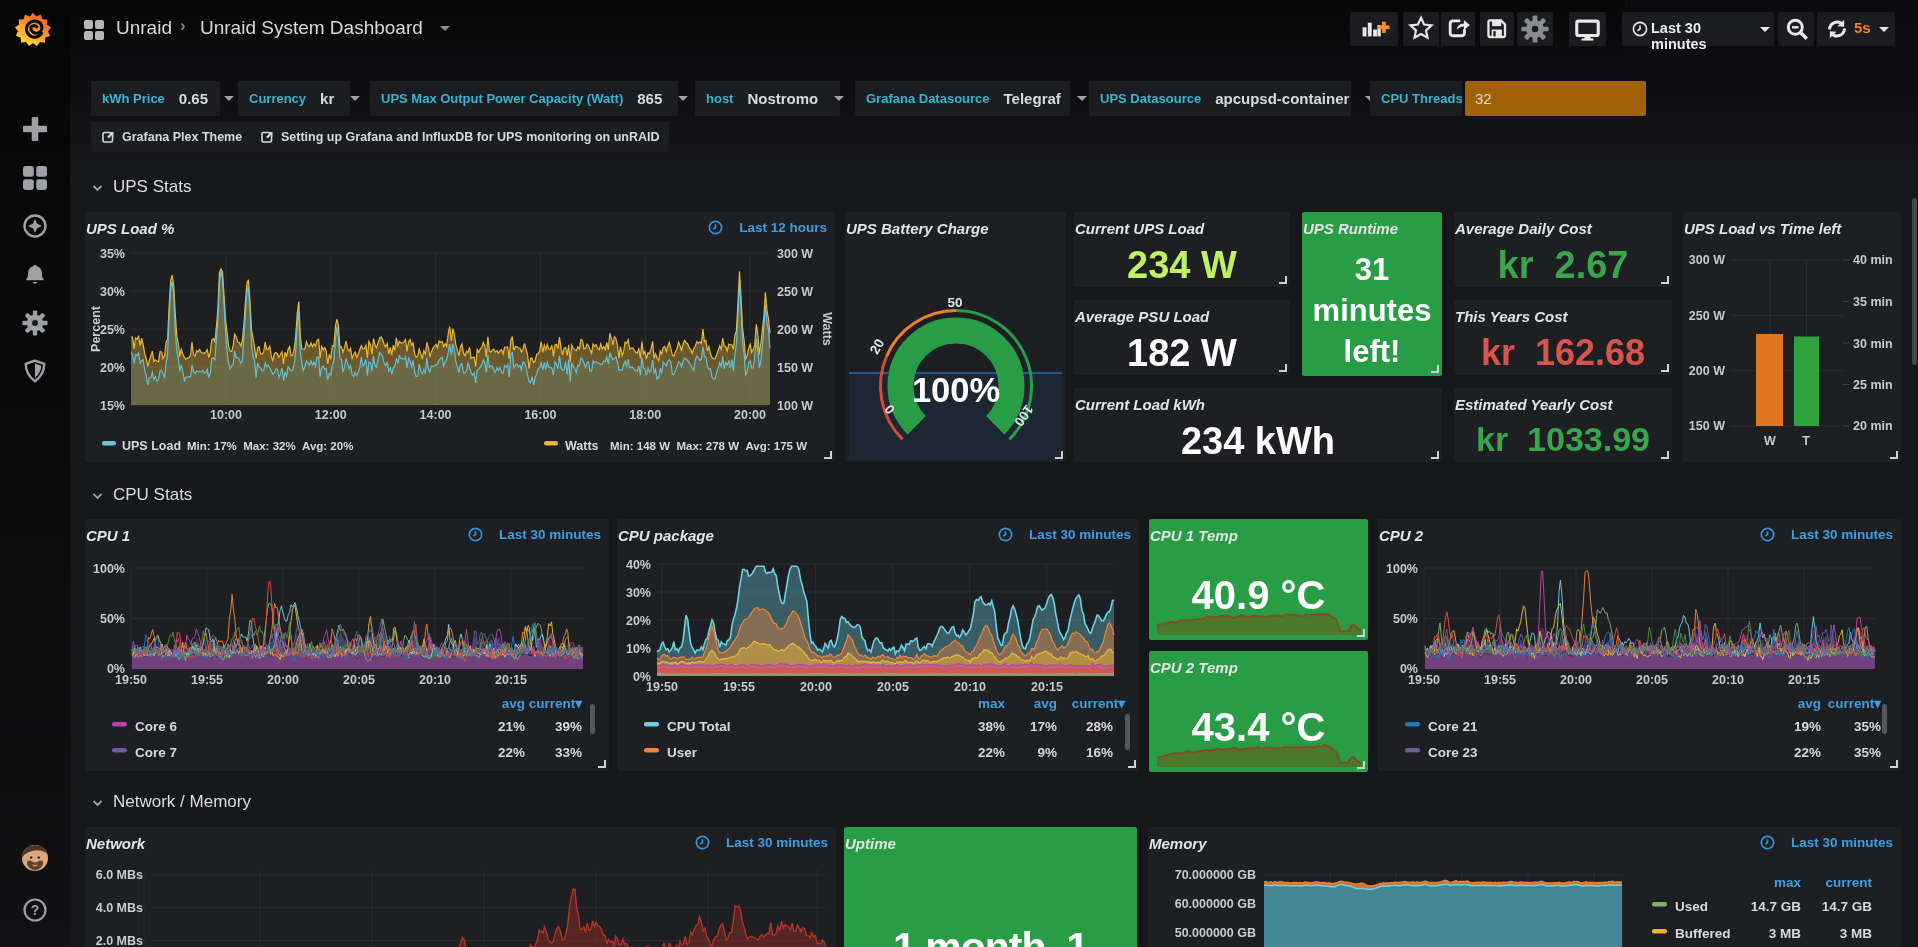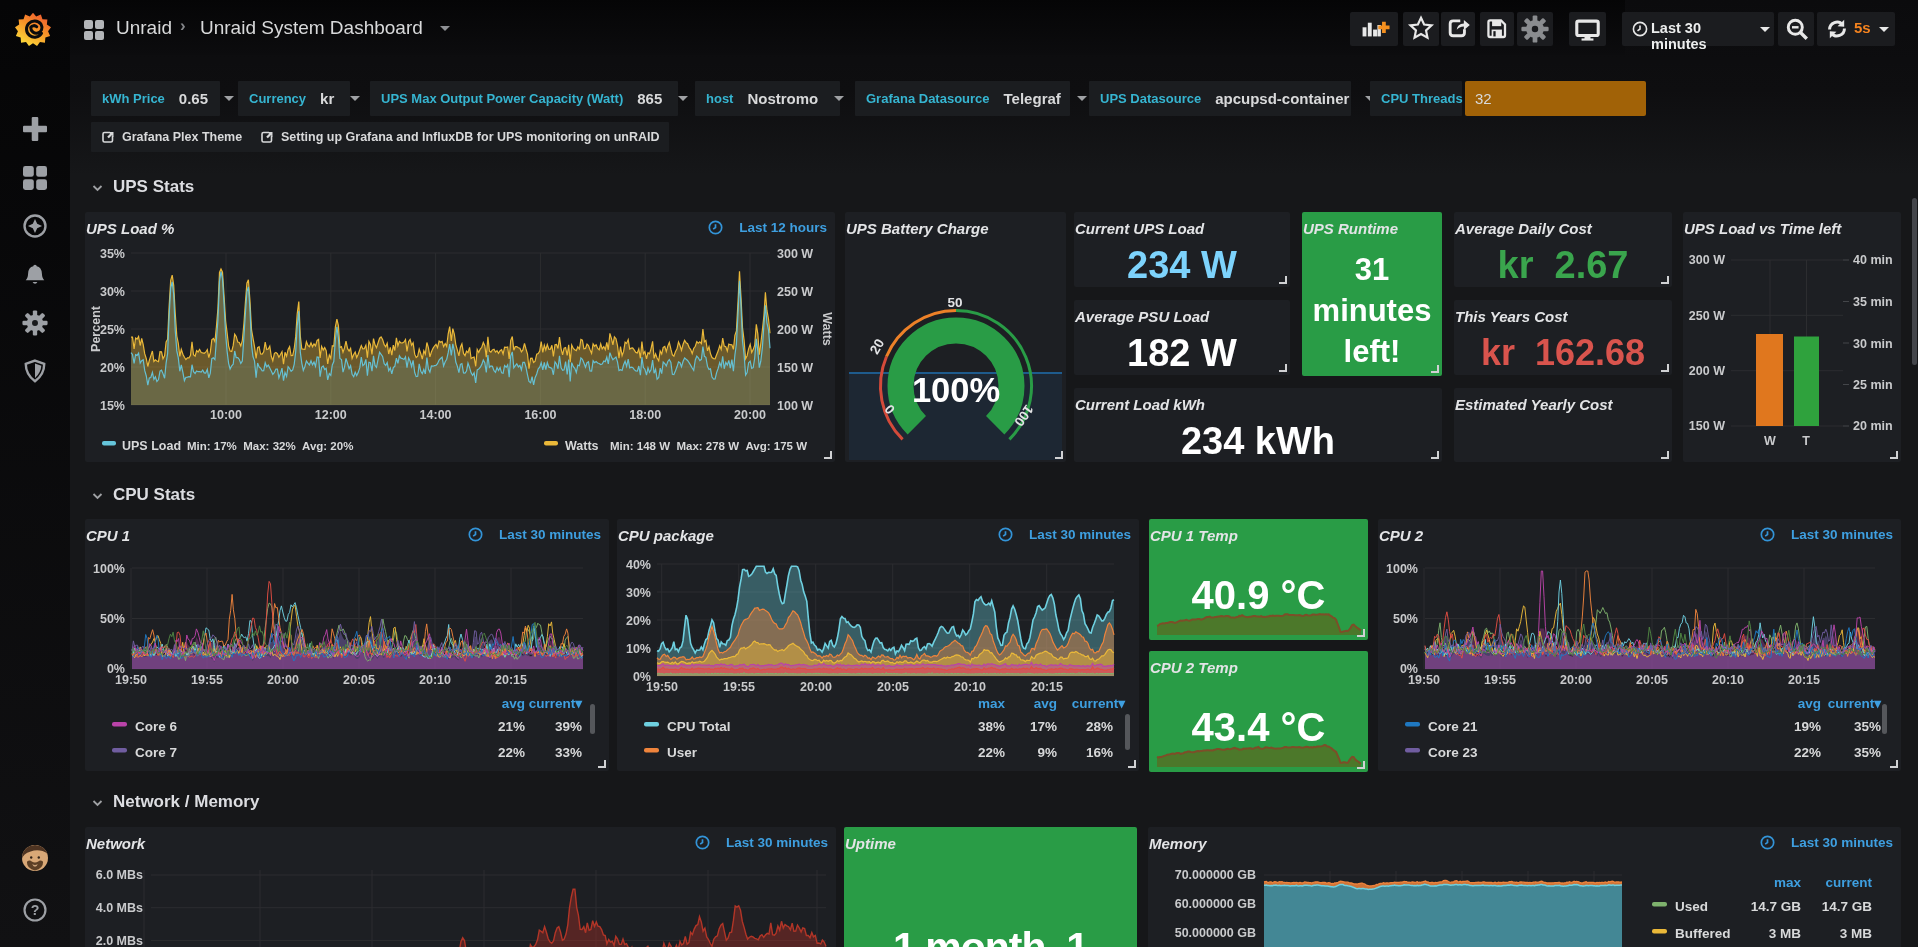--- a/index.html
+++ b/index.html
@@ -14,21 +14,21 @@
  background:linear-gradient(180deg,#050506 0,#111113 100%);}
 .crumb{color:#d8d9da;font-size:19px;}
 .vlabel{color:#36b5d1;font-weight:700;font-size:13px;white-space:nowrap;}
 .vbox{position:absolute;height:35px;background:#1b1d20;display:flex;align-items:center;
  padding:0 11px;gap:14px;border-radius:1px;white-space:nowrap;}
 .vval{color:#d8d9da;font-weight:700;font-size:15px;white-space:nowrap;}
 .caret{display:inline-block;width:0;height:0;border-left:5px solid transparent;
  border-right:5px solid transparent;border-top:5px solid #9fa1a4;margin-left:2px;}
 .lbox{position:absolute;height:30px;background:#1b1d20;display:flex;align-items:center;
  padding:0 10px;gap:7px;border-radius:1px;color:#d8d9da;font-weight:700;font-size:12.5px;white-space:nowrap;}
-.sect{position:absolute;color:#dcdde1;font-weight:700;font-size:17px;}
+.sect{position:absolute;color:#dcdde1;font-weight:400;font-size:17px;}
 .panel{position:absolute;background:#1d1f23;border-radius:2px;}
 .panel:after{content:'';position:absolute;right:3px;bottom:3px;width:6px;height:6px;
  border-right:2px solid #d0d1d3;border-bottom:2px solid #d0d1d3;}
 .ptitle{position:absolute;left:1px;right:0;top:8px;text-align:left;color:#e3e4e6;
  font-weight:700;font-size:15px;font-style:italic;}
 .ptime{position:absolute;right:8px;top:8px;color:#3e9fe0;font-weight:700;font-size:13.5px;
  display:flex;align-items:center;gap:16px;}
 .green{background:#299c46;}
 .bigv{position:absolute;left:0;right:0;text-align:center;color:#fff;font-weight:700;}
 svg{overflow:visible;}
@@ -308,40 +308,41 @@
         <path d="M71.8 213.2 A55.5 55.5 0 1 1 150.2 213.2" fill="none" stroke="#299c46" stroke-width="26"></path>
         <text x="44" y="198" text-anchor="middle" dominant-baseline="middle" fill="#e3e4e6" font-size="13.5" font-weight="700" transform="rotate(50 44 198)">0</text>
         <text x="33" y="135" text-anchor="middle" dominant-baseline="middle" fill="#e3e4e6" font-size="13.5" font-weight="700" transform="rotate(-60 33 135)">20</text>
         <text x="110" y="91" text-anchor="middle" dominant-baseline="middle" fill="#e3e4e6" font-size="13.5" font-weight="700" transform="rotate(0 110 91)">50</text>
         <text x="178" y="203" text-anchor="middle" dominant-baseline="middle" fill="#e3e4e6" font-size="13.5" font-weight="700" transform="rotate(125 178 203)">100</text>
         <text x="111" y="190" text-anchor="middle" fill="#fff" font-size="34.5" font-weight="700">100%</text>
       </svg>
     </div>
     <div class="panel" style="left:1074px;top:212px;width:216px;height:75px">
       <div class="ptitle">Current UPS Load</div>
-      <div class="bigv" style="top:32px;font-size:38px;color:#7dd3fc">234 W</div>
+      <div class="bigv" style="top:32px;font-size:38px;color:#bef264">234 W</div>
     </div>
     <div class="panel" style="left:1074px;top:300px;width:216px;height:75px">
       <div class="ptitle">Average PSU Load</div>
       <div class="bigv" style="top:32px;font-size:38px;color:#fff">182 W</div>
     </div>
     <div class="panel" style="left:1074px;top:388px;width:368px;height:74px">
       <div class="ptitle">Current Load kWh</div>
       <div class="bigv" style="top:32px;font-size:38px;color:#fff">234 kWh</div>
     </div>
     <div class="panel" style="left:1454px;top:212px;width:218px;height:75px">
       <div class="ptitle">Average Daily Cost</div>
       <div class="bigv" style="top:32px;font-size:38px;color:#3aa54d">kr&nbsp;&nbsp;2.67</div>
     </div>
     <div class="panel" style="left:1454px;top:300px;width:218px;height:75px">
       <div class="ptitle">This Years Cost</div>
       <div class="bigv" style="top:32px;font-size:36px;color:#d9544d">kr&nbsp;&nbsp;162.68</div>
     </div>
     <div class="panel" style="left:1454px;top:388px;width:218px;height:74px">
       <div class="ptitle">Estimated Yearly Cost</div>
+      <div class="bigv" style="top:32px;font-size:34px;color:#3aa54d">kr&nbsp;&nbsp;1033.99</div>
     </div>
     <div class="panel green" style="left:1302px;top:212px;width:140px;height:164px">
       <div class="ptitle">UPS Runtime</div>
       <div class="bigv" style="top:37px;font-size:31px;line-height:41px">31<br>minutes<br>left!</div>
     </div>
     <div class="panel" style="left:1683px;top:212px;width:218px;height:250px">
       <div class="ptitle">UPS Load vs Time left</div>
       <svg class="abs" width="218" height="250" viewBox="0 0 218 250">
         <line x1="48" y1="48.0" x2="160" y2="48.0" stroke="#2c2d30"></line>
         <line x1="48" y1="103.3" x2="160" y2="103.3" stroke="#2c2d30"></line>

